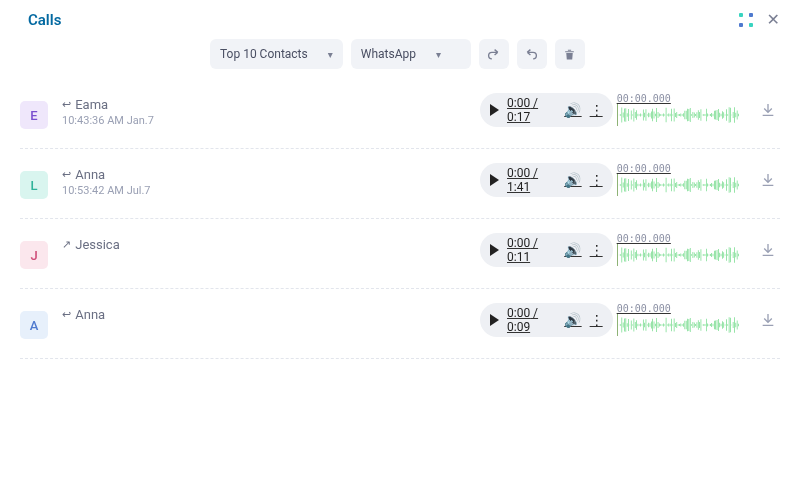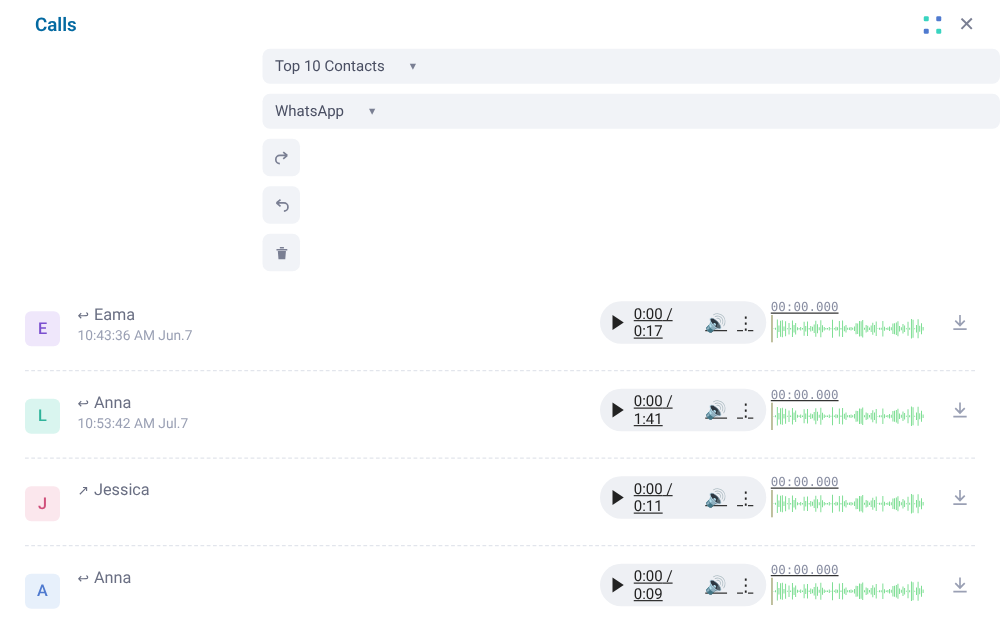--- a/index.html
+++ b/index.html
@@ -5,21 +5,21 @@
   * { box-sizing: border-box; margin: 0; padding: 0; }
   body { font-family: -apple-system, BlinkMacSystemFont, "Segoe UI", Roboto, sans-serif; background: #fff; width: 800px; height: 500px; overflow: hidden; color: #333; }
   .header { display: flex; align-items: center; padding: 10px 20px 6px 28px; }
   .title { font-size: 15px; font-weight: 600; color: #0369a1; flex: 0 0 auto; }
   .header-spacer { flex: 1; }
   .header-icons { display: flex; gap: 14px; align-items: center; }
   .dots-icon { width: 14px; height: 14px; position: relative; }
   .dots-icon span { position: absolute; width: 4px; height: 4px; border-radius: 1px; }
   .close-x { font-size: 16px; color: #7a7f93; cursor: pointer; }
 
-  .toolbar { display: flex; gap: 8px; padding: 4px 0 10px 210px; flex-direction: column; }
+  .toolbar { display: flex; gap: 8px; padding: 4px 0 10px 210px; }
   .select { background: #f1f3f7; border-radius: 6px; padding: 7px 10px; font-size: 12px; color: #4a4f63; display: flex; align-items: center; gap: 20px; cursor: pointer; }
   .select.wide { min-width: 120px; }
   .chev { font-size: 10px; color: #7a7f93; }
   .icon-btn { background: #f1f3f7; border-radius: 6px; width: 30px; height: 30px; display: flex; align-items: center; justify-content: center; cursor: pointer; color: #7a7f93; font-size: 13px; }
 
   .list { padding: 0 20px; }
   .row { display: flex; align-items: flex-start; padding: 14px 0 18px 0; border-bottom: 1px dashed #e2e5ec; gap: 14px; }
   .avatar { width: 28px; height: 28px; border-radius: 5px; display: flex; align-items: center; justify-content: center; font-size: 13px; font-weight: 500; margin-top: 8px; flex: 0 0 auto; }
   .meta { flex: 0 0 150px; padding-top: 4px; }
   .name-line { display: flex; align-items: center; gap: 4px; color: #6a6f83; font-size: 13px; }
@@ -82,21 +82,21 @@
 </div>
 
 <div class="list" id="call-list">
     <div class="row">
     <div class="avatar" style="background:#efe7fb;color:#7a4fcf">E</div>
     <div class="meta">
       <div class="name-line">
         <span class="arrow">↩</span>
         <span>Eama</span>
       </div>
-      <div class="ts">10:43:36 AM Jun.7</div>
+      <div class="ts">10:43:36 AM Jan.7</div>
     </div>
     <div style="flex:1"></div>
     <div class="audio-col">
       <div class="player">
         <div class="play-tri"></div>
         <span class="time"><span>0:00</span> / <span>0:17</span></span>
         <div class="track"></div>
         <span class="vol">🔊</span>
         <span class="kebab">⋮</span>
       </div>

